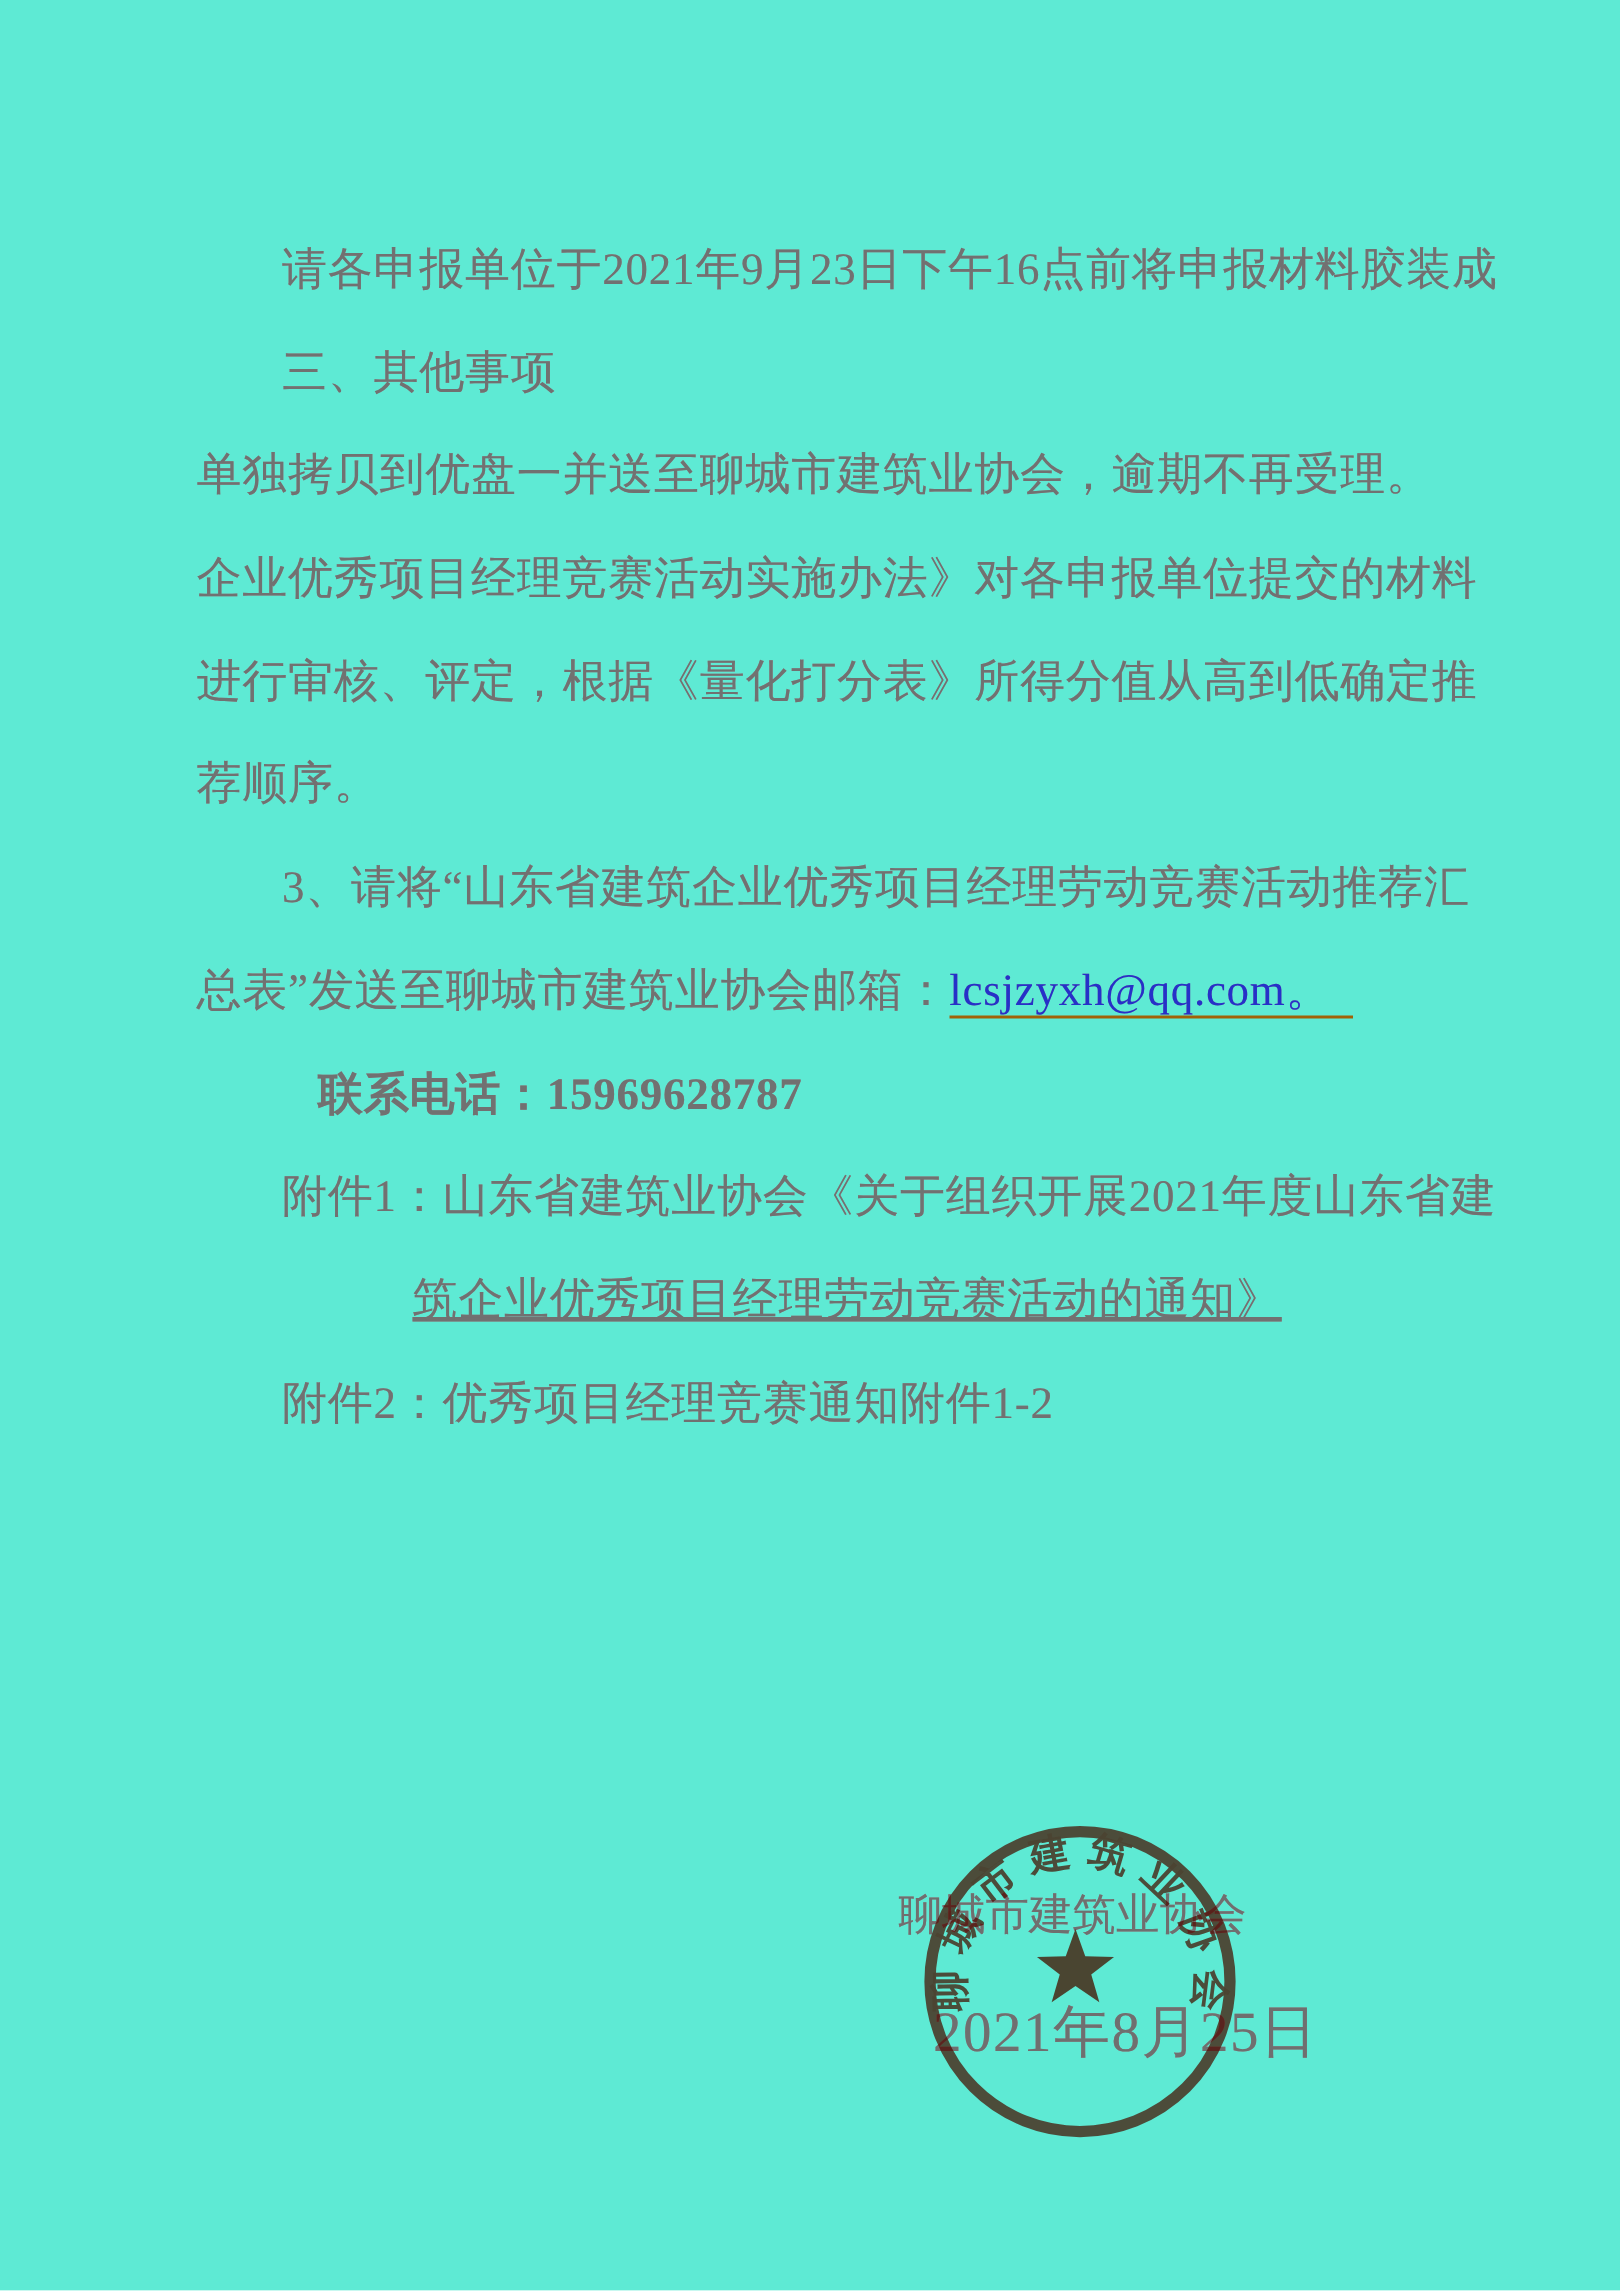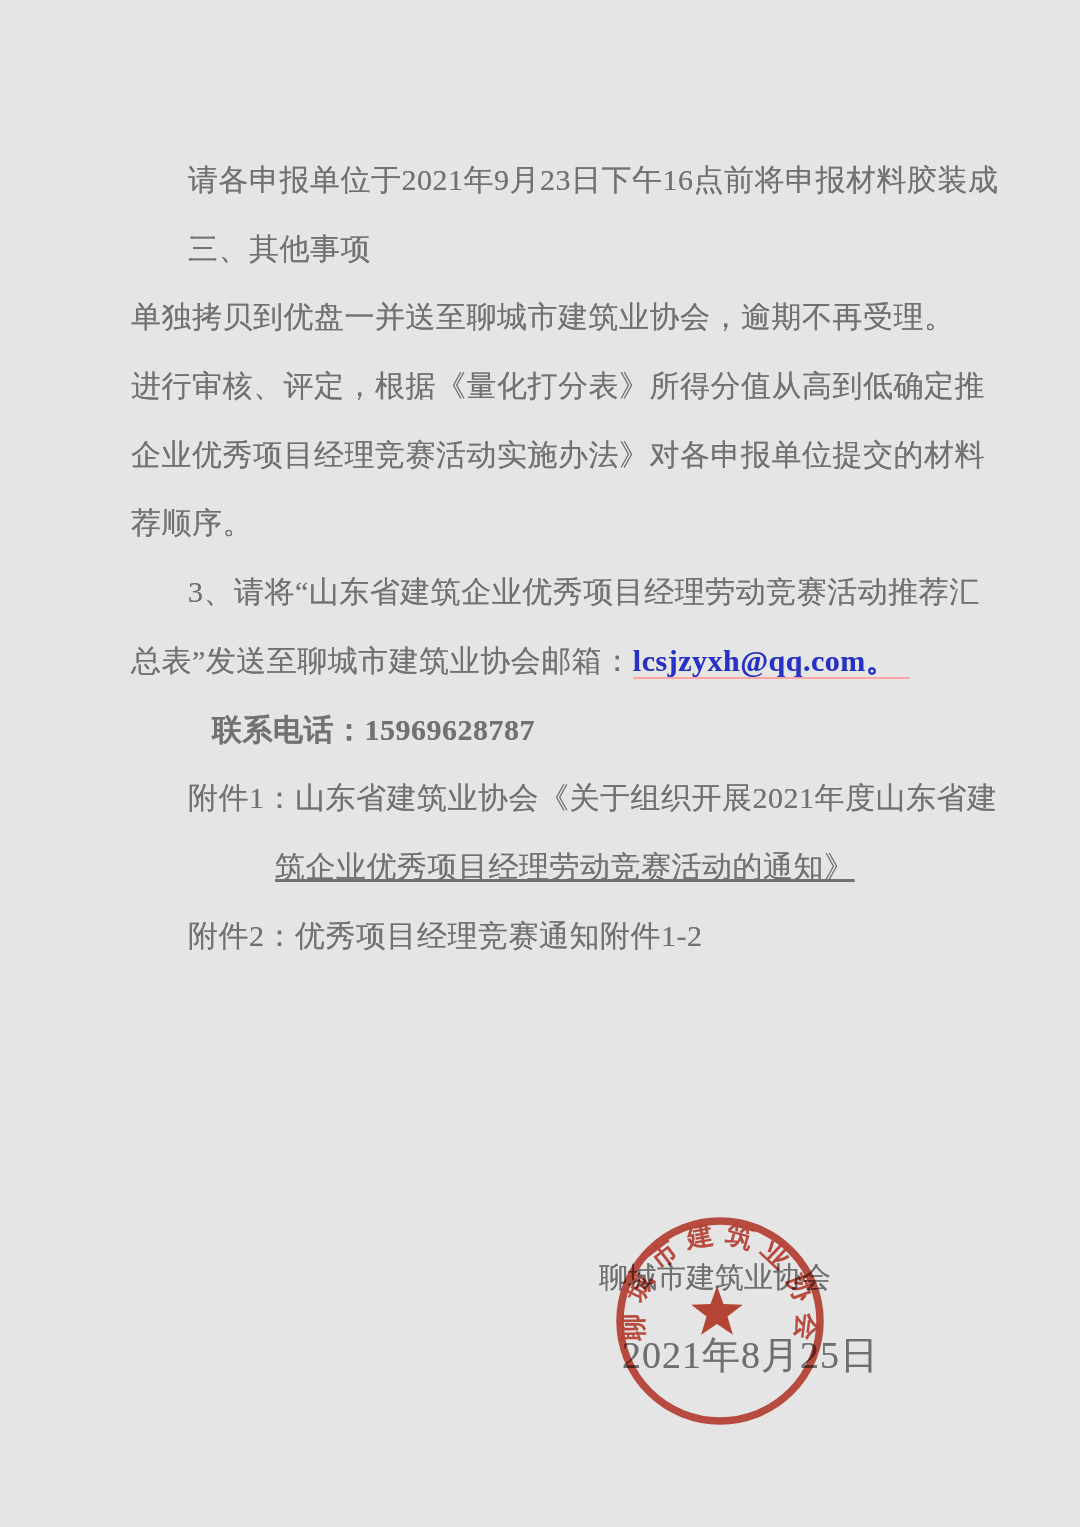--- a/index.html
+++ b/index.html
@@ -10,21 +10,21 @@
   body {
     width: 1080px;
     height: 1527px;
     position: relative;
     overflow: hidden;
     font-family: "Liberation Serif", "DejaVu Serif", serif;
   }
   .page {
     position: absolute;
     inset: 0;
-    background: #e5e5e5;
+    background: #5eead4;
   }
   .body-text {
     position: absolute;
     left: 131px;
     top: 146px;
     width: 833px;
     font-size: 30px;
     color: #717171;
     letter-spacing: 0.5px;
   }
@@ -35,25 +35,24 @@
     font-weight: 400;
     
     text-shadow: 0 0 0.4px #9a9a9a;
   }
   .ind2  { padding-left: 57px;  }
   .ind27 { padding-left: 81px; font-weight: bold;  }
   .ind47 { padding-left: 144px; text-decoration: underline; }
   .email-link {
     color: #2531c9;
     text-decoration: none;
-    border-bottom: 2px solid #fca5a5;
+    border-bottom: 2px solid #a16207;
     padding-right: 14px;
     font-family: "Liberation Serif", "DejaVu Serif", serif;
     cursor: pointer;
-    font-weight: bold;
   }
   .signature {
     position: absolute;
     left: 599px;
     top: 1262px;
     font-size: 29px;
     line-height: 30px;
     color: #6f6f6f;
     letter-spacing: 0px;
     white-space: nowrap;
@@ -86,22 +85,22 @@
 </style>
 </head>
 <body>
 
 <div class="page">
 
   <div class="body-text">
     <div class="line ind2">请各申报单位于2021年9月23日下午16点前将申报材料胶装成</div>
     <div class="line ind2">三、其他事项</div>
     <div class="line">单独拷贝到优盘一并送至聊城市建筑业协会，逾期不再受理。</div>
+    <div class="line">企业优秀项目经理竞赛活动实施办法》对各申报单位提交的材料</div>
     <div class="line">进行审核、评定，根据《量化打分表》所得分值从高到低确定推</div>
-    <div class="line">企业优秀项目经理竞赛活动实施办法》对各申报单位提交的材料</div>
     <div class="line">荐顺序。</div>
     <div class="line ind2">3、请将“山东省建筑企业优秀项目经理劳动竞赛活动推荐汇</div>
     <div class="line">
       <span>总表”发送至聊城市建筑业协会邮箱：</span><a class="email-link">lcsjzyxh@qq.com。</a>
     </div>
     <div class="line ind27">联系电话：15969628787</div>
     <div class="line ind2">附件1：山东省建筑业协会《关于组织开展2021年度山东省建</div>
     <div class="line ind47">筑企业优秀项目经理劳动竞赛活动的通知》</div>
     <div class="line ind2">附件2：优秀项目经理竞赛通知附件1-2</div>
   </div>

